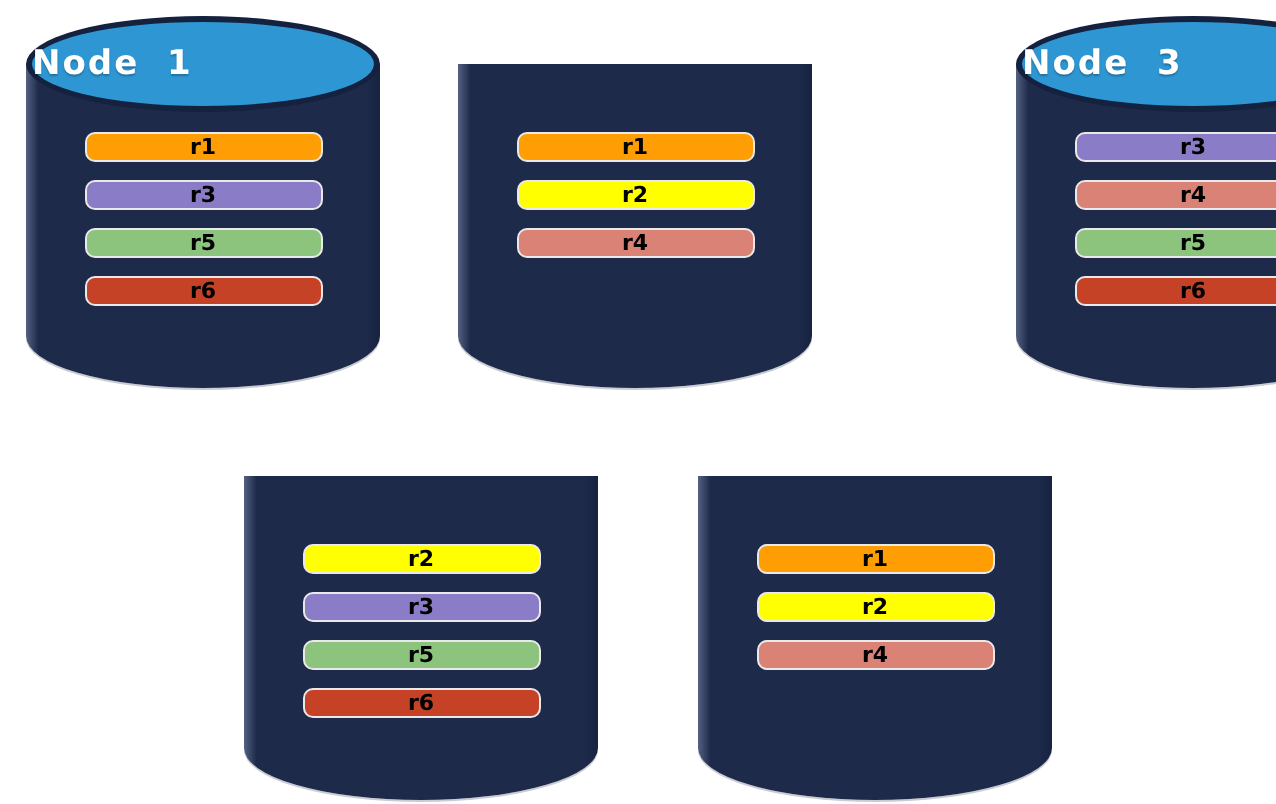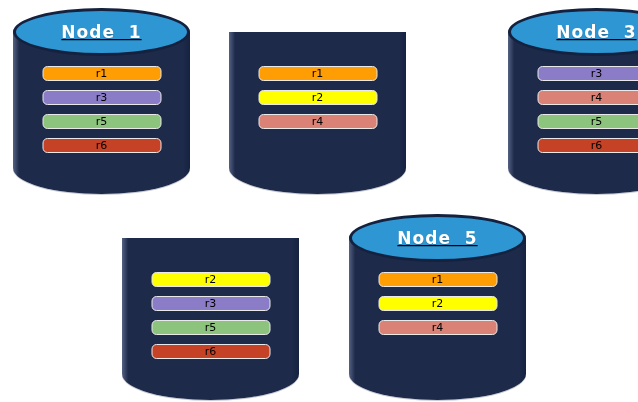--- a/index.html
+++ b/index.html
@@ -29,22 +29,20 @@
   .cyl-top {
     position: absolute;
     left: 0; right: 0; top: 0;
     height: 48px;
     background: var(--top-color);
     border: 3px solid var(--outline-color);
     border-radius: 50%;
     box-sizing: border-box;
     display: flex;
     align-items: center;
-    justify-content: center;
-    text-decoration: underline;
   }
   .node-title {
     color: var(--title-color);
     font-size: 17px;
     font-weight: bold;
     white-space: pre;
     letter-spacing: 1px;
     text-shadow: 0 1px 1px rgba(0,0,0,0.25);
   }
   .bars {
@@ -59,21 +57,21 @@
   }
   .bar {
     height: 13px;
     border: 1.5px solid var(--bar-border-color);
     border-radius: 5px;
     display: flex;
     align-items: center;
     justify-content: center;
     color: var(--bar-text-color);
     font-size: 11px;
-    font-weight: normal;
+    font-weight: bold;
     line-height: 13px;
   }
   
   #node-0 { left: 13px;  top: 8px; }
   #node-1 { left: 229px; top: 8px; }
   #node-2 { left: 464px; top: 8px; margin-left: 44px; }
   #node-3 { left: 122px; top: 214px; }
   #node-4 { left: 349px; top: 214px; }
 </style>
 </head>
@@ -121,23 +119,20 @@
     <div class="bars">
         <div class="bar" style="background: rgb(255, 255, 0);">r2</div>
         <div class="bar" style="background: rgb(138, 124, 198);">r3</div>
         <div class="bar" style="background: rgb(140, 196, 126);">r5</div>
         <div class="bar" style="background: rgb(198, 66, 39);">r6</div>
       </div>
   </div>
 
   <div class="node" id="node-4">
     <div class="cyl-body"></div>
-    <div class="cyl-top">
-      <span class="node-title">Node  5</span>
-    </div>
     <div class="bars">
         <div class="bar" style="background: rgb(255, 157, 5);">r1</div>
         <div class="bar" style="background: rgb(255, 255, 0);">r2</div>
         <div class="bar" style="background: rgb(218, 130, 117);">r4</div>
       </div>
   </div>
 
 </div>
 
 </body></html>

